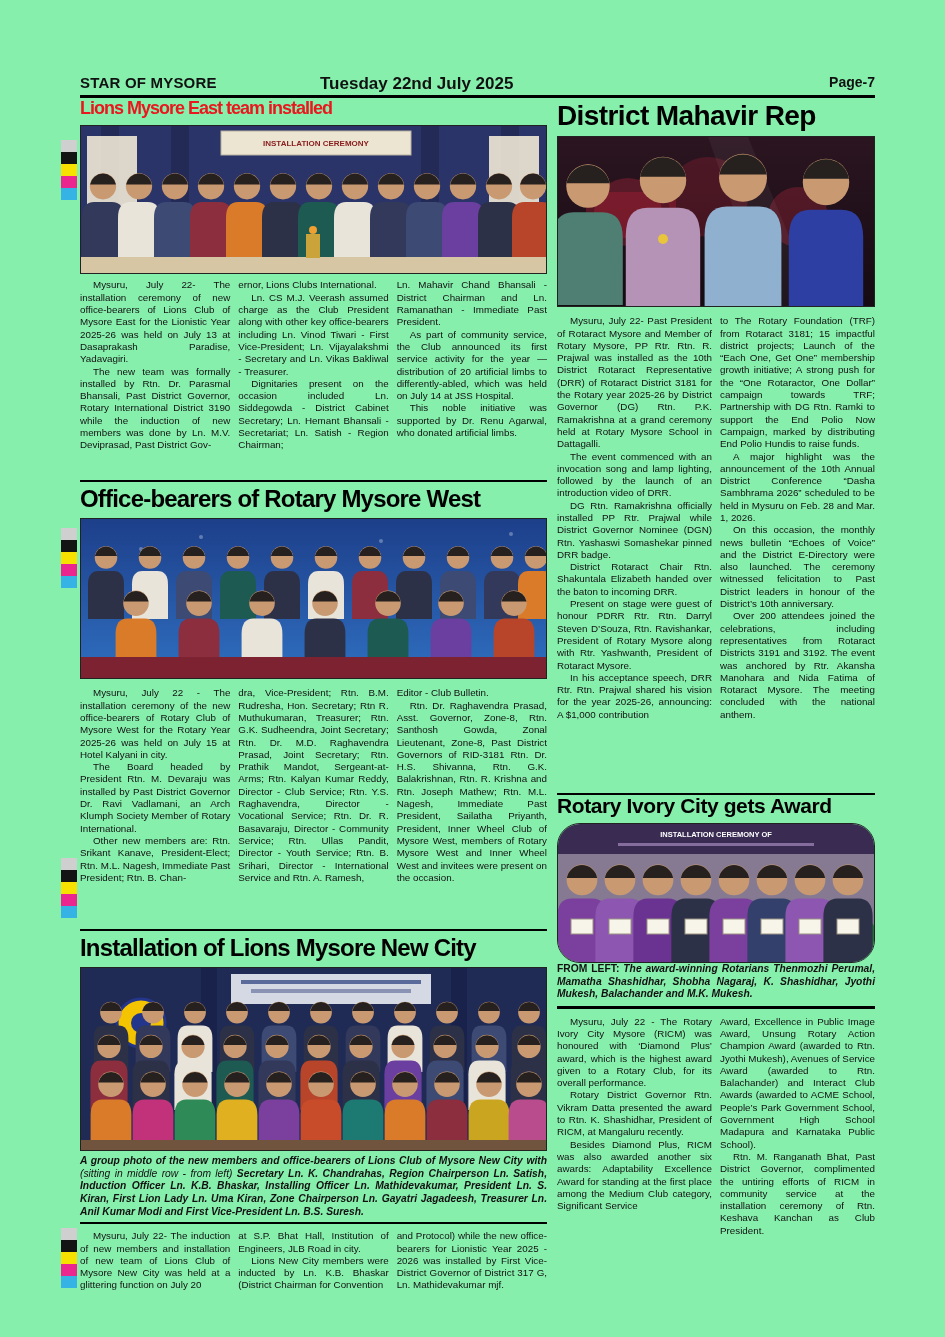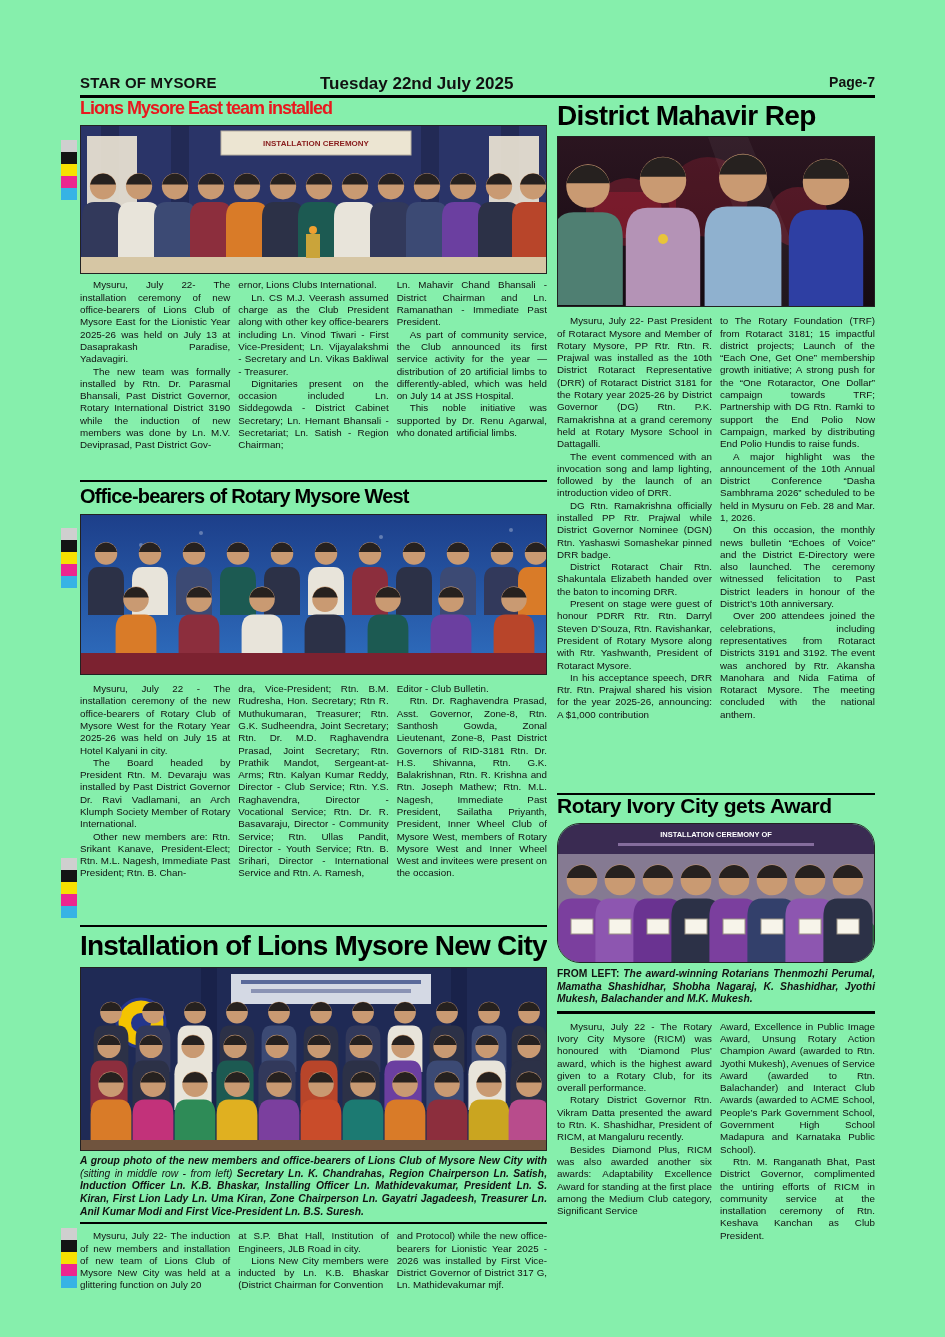--- a/index.html
+++ b/index.html
@@ -15,23 +15,23 @@
   .regs{position:absolute;left:61px;width:16px;}
   .chip{width:16px;height:12px;}
   .chip.k0{background:#cfcfcf}.chip.k1{background:#141414}.chip.k2{background:#f6e100}
   .chip.k3{background:#ec268f}.chip.k4{background:#36b3e5}
   
   .col-left{position:absolute;left:80px;top:99px;width:467px;}
   .col-right{position:absolute;left:557px;top:101px;width:318px;}
   .headline{font-weight:700;white-space:nowrap;overflow:hidden;line-height:1.08;color:#000;}
   .h-red{font-size:18px;letter-spacing:-1px;color:#e8191e;margin-bottom:7px;}
   .h-rotaract{font-size:28px;letter-spacing:-.6px;margin-bottom:5px;}
-  .h-west{font-size:20px;letter-spacing:-.8px;margin-bottom:6px;}
+  .h-west{font-size:24px;letter-spacing:-.8px;margin-bottom:6px;}
   .h-ivory{font-size:21px;letter-spacing:-.4px;margin-bottom:5px;}
-  .h-newcity{font-size:28px;letter-spacing:-.8px;margin-bottom:6px;}
+  .h-newcity{font-size:24px;letter-spacing:-.8px;margin-bottom:6px;}
   .photo{position:relative;border:1px solid #222;overflow:hidden;line-height:0;}
   .photo svg{display:block;}
   .cols{display:flex;gap:8px;text-align:justify;font-size:9.8px;line-height:12.3px;overflow:hidden;}
   .c{flex:1 1 0;min-width:0;}
   .c p{margin:0;text-indent:13px;}
   .c p.cont{text-indent:0;}
   .sect{border-top:2px solid #000;}
   .caption{font-size:10.3px;line-height:12.6px;font-weight:700;font-style:italic;text-align:justify;}
   .cap-label{font-style:normal;}
   .cap-normal{font-weight:400;}
@@ -42,21 +42,21 @@
   .ph3{height:159px;margin-top:1px;}
   .a-west .cols{margin-top:8px;height:235px;}
   .a-newcity{margin-top:7px;padding-top:4px;}
   .ph5{height:182px;margin-top:2px;}
   .a-newcity .caption{margin-top:4px;padding-bottom:4px;border-bottom:2px solid #000;}
   .a-newcity .cols{margin-top:6px;height:106px;}
   .ph2{height:169px;}
   .a-rot .cols{margin-top:8px;height:472px;}
   .a-ivory{margin-top:6px;}
   .ph4{height:138px;border-radius:23px;}
-  .a-ivory .caption{margin-top:5px;padding-bottom:5px;border-bottom:3px solid #000;}
+  .a-ivory .caption{padding-bottom:5px;border-bottom:3px solid #000;}
   .a-ivory .cols{margin-top:7px;height:262px;}
 </style>
 </head>
 <body>
 
 <div class="page">
 
   <svg width="0" height="0" style="position:absolute">
     <defs>
       <g id="prs">

